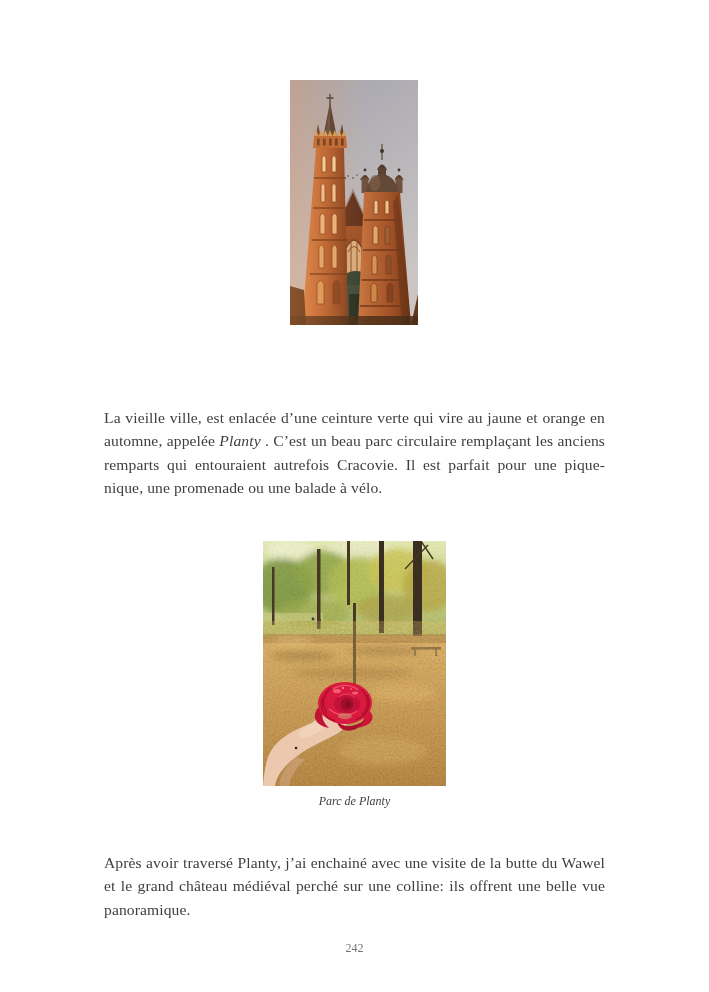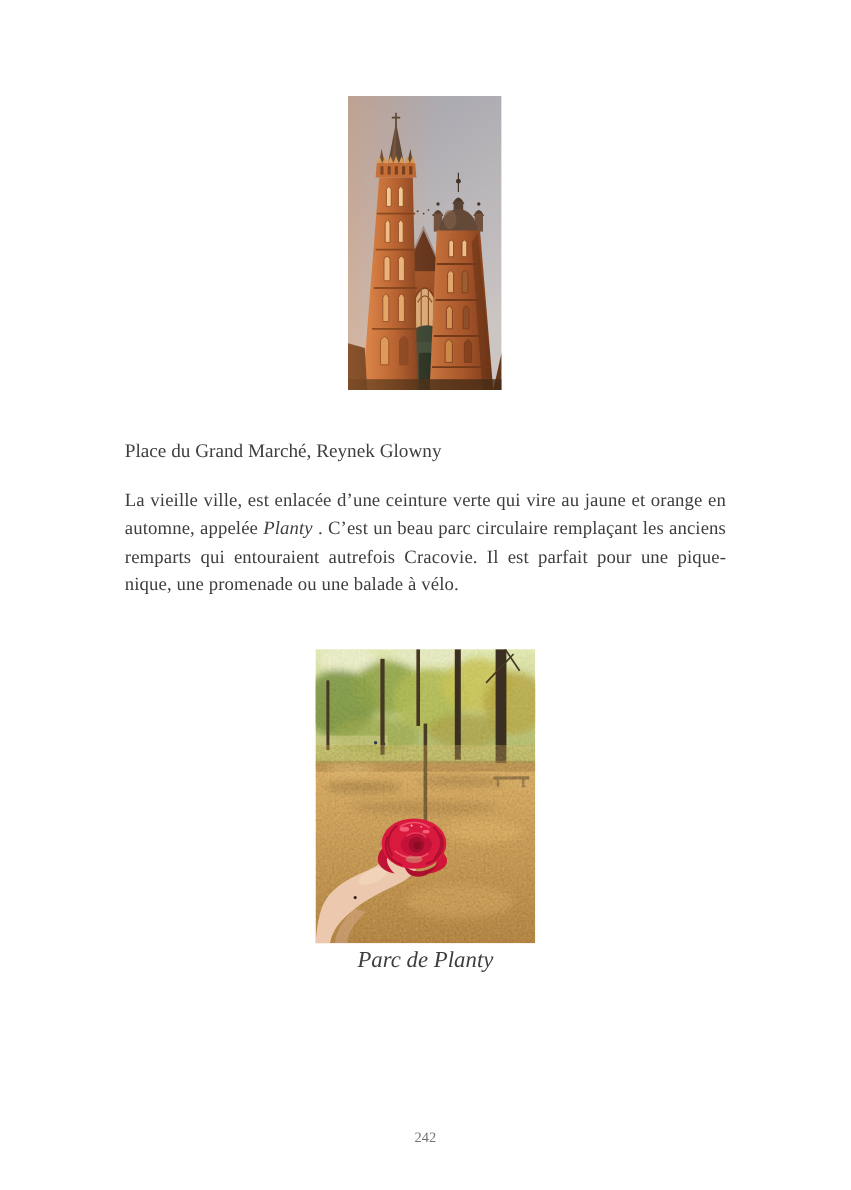--- a/index.html
+++ b/index.html
@@ -20,21 +20,21 @@
   }
   .para{
     position:absolute;left:104px;width:501px;margin:0;
     font-size:15.6px;line-height:23.3px;
     text-align:justify;letter-spacing:0.1px;
   }
   .para1{top:406px;}
   .para2{top:851px;}
   .caption-center{
     position:absolute;left:0;top:791px;width:709px;margin:0;
-    text-align:center;font-style:italic;font-size:19px;line-height:20px;
+    text-align:center;font-style:italic;font-size:12px;line-height:20px;
   }
   .page-number{
     position:absolute;left:0;top:941px;width:709px;
     text-align:center;font-size:12px;color:#737373;
   }
   em.planty{font-style:italic;}
 </style>
 </head>
 <body>
 
@@ -144,21 +144,20 @@
           <circle cx="71" cy="99" r="0.7"></circle>
       </g>
       <polygon points="0,245 0,206 14,210 16,245" fill="#54301a"></polygon>
       <polygon points="121,245 128,214 128,245" fill="#5e3115"></polygon>
       <rect x="0" y="236" width="128" height="9" fill="#3f2513" opacity="0.8"></rect>
       <rect width="128" height="245" filter="url(#grain)" opacity="0.5"></rect>
       <rect width="128" height="245" style="fill:url(#glow)"></rect>
     </svg>
   </figure>
 
-  <p class="caption-left">Place du Grand Marché, Reynek Glowny</p>
 
   <p class="para para1"><span>La vieille ville, est enlacée d’une ceinture verte qui vire au jaune et orange en automne, appelée </span><em class="planty">Planty</em><span> . C’est un beau parc circulaire remplaçant les anciens remparts qui entouraient autrefois Cracovie. Il est parfait pour une pique-nique, une promenade ou une balade à vélo.</span></p>
 
   <figure class="fig fig-rose">
     <svg width="183" height="245" viewBox="0 0 183 245" xmlns="http://www.w3.org/2000/svg">
       <defs>
         <linearGradient id="treeBase" x1="0" y1="0" x2="0" y2="1">
           <stop offset="0" stop-color="#e9edcb"></stop>
           <stop offset="1" stop-color="#9faa62"></stop>
         </linearGradient>
@@ -254,16 +253,17 @@
         <ellipse cx="-8" cy="-12" rx="4" ry="2" fill="#ff7b8d" opacity="0.7"></ellipse>
         <ellipse cx="10" cy="-10" rx="3" ry="1.6" fill="#ff8d9d" opacity="0.6"></ellipse>
         <circle cx="-2" cy="-15" r="0.9" fill="#ffd0d6" opacity="0.85"></circle>
         <circle cx="6" cy="-14" r="0.7" fill="#ffd0d6" opacity="0.8"></circle>
       </g>
     </svg>
   </figure>
 
   <p class="caption-center">Parc de Planty</p>
 
+  <p class="para para2">Après avoir traversé Planty, j’ai enchainé avec une visite de la butte du Wawel et le grand château médiéval perché sur une colline: ils offrent une belle vue panoramique.</p>
 
   <div class="page-number">242</div>
 
 </div>
 
 </body></html>

